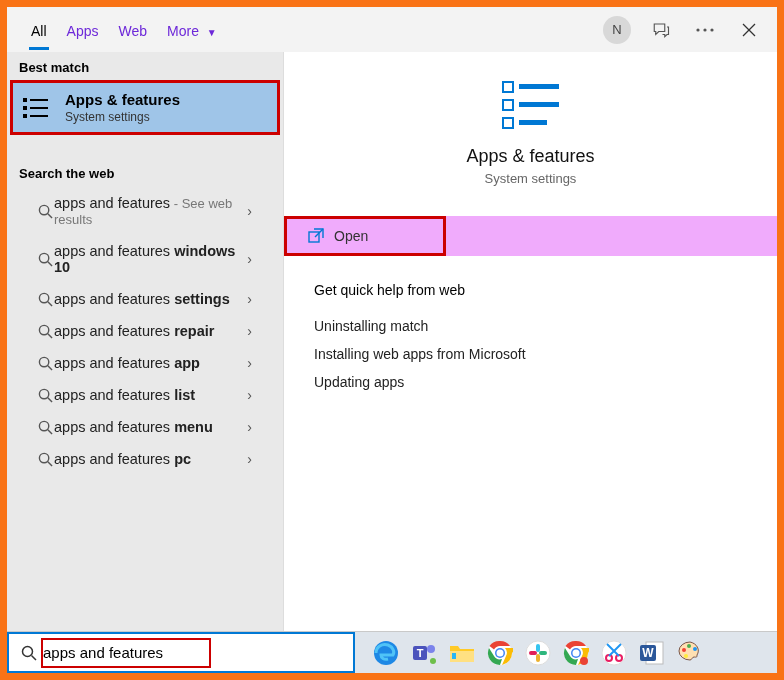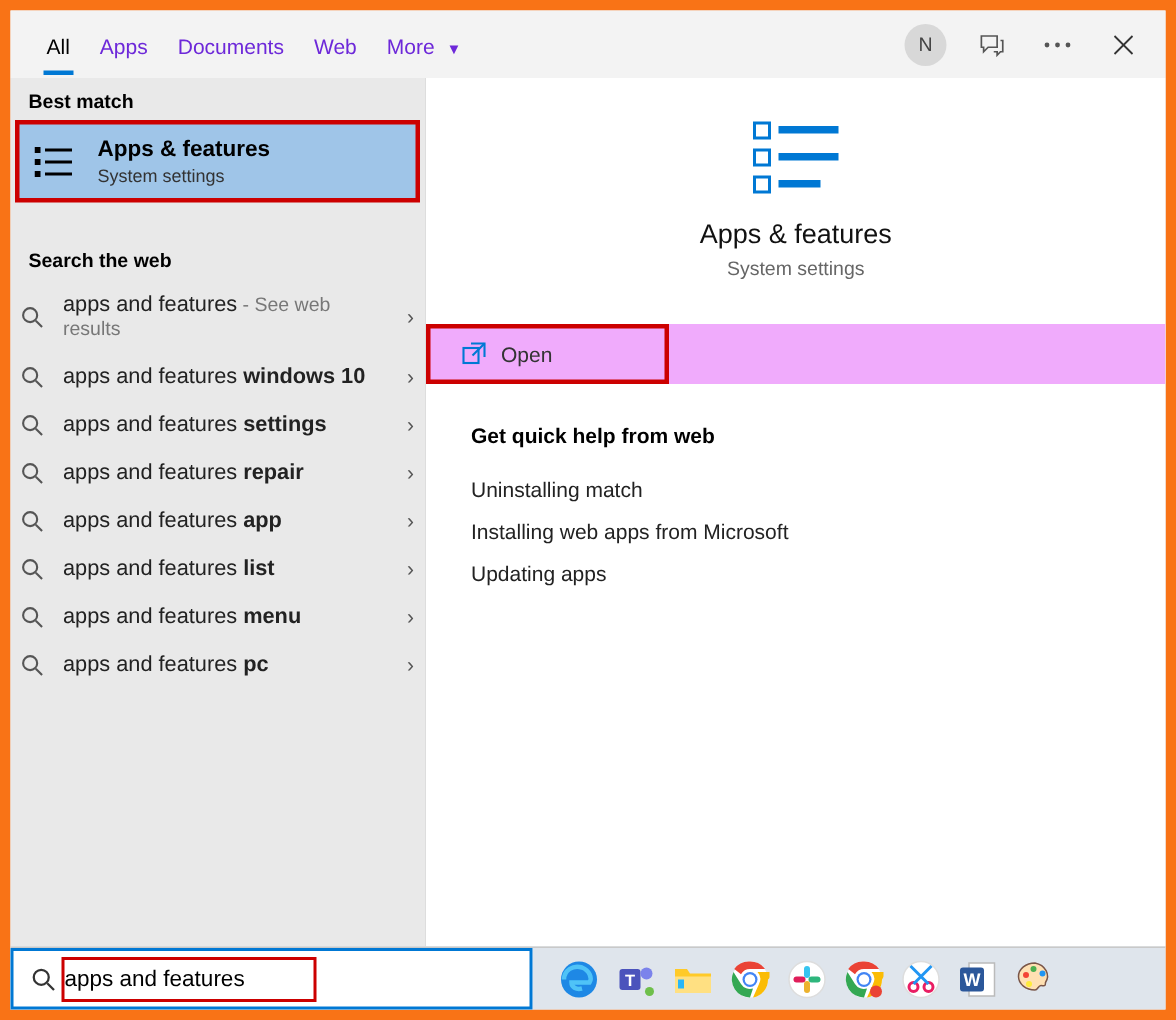--- a/index.html
+++ b/index.html
@@ -14,54 +14,53 @@
   .avatar { width: 28px; height: 28px; border-radius: 50%; background: #d8d8d8; display: flex; align-items: center; justify-content: center; font-size: 13px; color: #444; }
   .icon-btn { width: 28px; height: 28px; display: flex; align-items: center; justify-content: center; color: #444; cursor: pointer; }
   .content { flex: 1; display: flex; background: #e9e9e9; overflow: hidden; }
   .left { width: 276px; display: flex; flex-direction: column; }
   .section-hdr { font-weight: 600; font-size: 13px; padding: 8px 12px 6px 12px; color: #000; }
   .best-match-item { background: #9fc5e8; margin: 0 4px; padding: 10px 12px; display: flex; align-items: center; gap: 14px; outline: 3px solid #c00; outline-offset: -2px;}
   .bm-icon { width: 28px; height: 28px; display:flex; align-items:center; justify-content:center;}
   .bm-text strong { font-size: 15px; display:block; }
   .bm-text .sub { font-size: 12px; color: #333; margin-top: 2px; }
   .web-list { flex:1; overflow-y:auto; padding-bottom:6px;}
-  .web-item { display: flex; align-items: center; padding: 8px 7px; gap: 12px; cursor: pointer; }
+  .web-item { display: flex; align-items: center; padding: 8px 31px; cursor: pointer; }
   .web-item .srch { width: 16px; flex-shrink:0; color: #555; }
   .web-item .lbl { flex: 1; font-size: 14.5px; color: #222; }
   .web-item .lbl .bold { font-weight: 600; }
   .web-item .hint { color: #777; font-size: 13px; }
   .web-item .chv { color: #555; font-size: 14px; }
   .right { flex: 1; background: #fff; display: flex; flex-direction: column; border-left: 1px solid #ddd; }
   .preview-hd { display:flex; flex-direction:column; align-items:center; padding: 26px 0 20px 0; }
   .preview-icon { margin-bottom: 14px; }
   .preview-title { font-size: 18px; color: #111; }
   .preview-sub { font-size: 13px; color: #666; margin-top: 4px; }
   .open-row { height: 40px; background: #f0abfc; display: flex; align-items: center; padding-left: 24px; gap: 10px; color: #333; font-size: 14px; margin-top: 10px; position: relative;}
   .open-row .ob-hl { position:absolute; left:0; top:0; width:162px; height:100%; border:3px solid #c00; pointer-events:none;}
   .help-section { padding: 26px 30px; }
-  .help-hdr { font-weight: 700; font-size: 14px; margin-bottom: 14px; }
+  .help-hdr { font-weight: 400; font-size: 14px; margin-bottom: 14px; }
   .help-link { font-size: 14px; color: #222; padding: 6px 0; cursor: pointer; }
   .bottom { height: 42px; display: flex; align-items: stretch; background: #dfe5ec; border-top:1px solid #c9c9c9;}
   .search-wrap { width: 348px; background: #fff; border: 2px solid #0078d4; display: flex; align-items: center; padding: 0 6px; position: relative; }
   .search-wrap .sicon { color:#333; margin: 0 6px; }
   .search-input { border: none; outline: none; flex: 1; font-size: 15px; height: 100%; background:transparent;}
   .sr-hl { position:absolute; left:32px; top:4px; width:170px; height:30px; border:2px solid #c00; pointer-events:none;}
   .taskbar { flex:1; display:flex; align-items:center; gap:8px; padding-left:16px; }
   .tb-icon { width:30px; height:30px; border-radius:4px; display:flex; align-items:center; justify-content:center; font-size:16px; }
   svg { display:block; }
 </style>
 </head>
 <body>
 
 <div class="window">
 
   <div class="top-tabs">
     <div class="tab active">All</div>
     <div class="tab">Apps</div>
-    <div class="tab">Documents</div>
     <div class="tab">Web</div>
     <div class="tab">
       <span>More</span>
       <span class="chev">▼</span>
     </div>
     <div class="top-right">
       <div class="avatar">N</div>
       <div class="icon-btn">
         <svg width="18" height="18" viewBox="0 0 24 24" fill="none" stroke="#555" stroke-width="1.5">
             <path d="M3 4h14v10H9l-4 4v-4H3z"></path>

